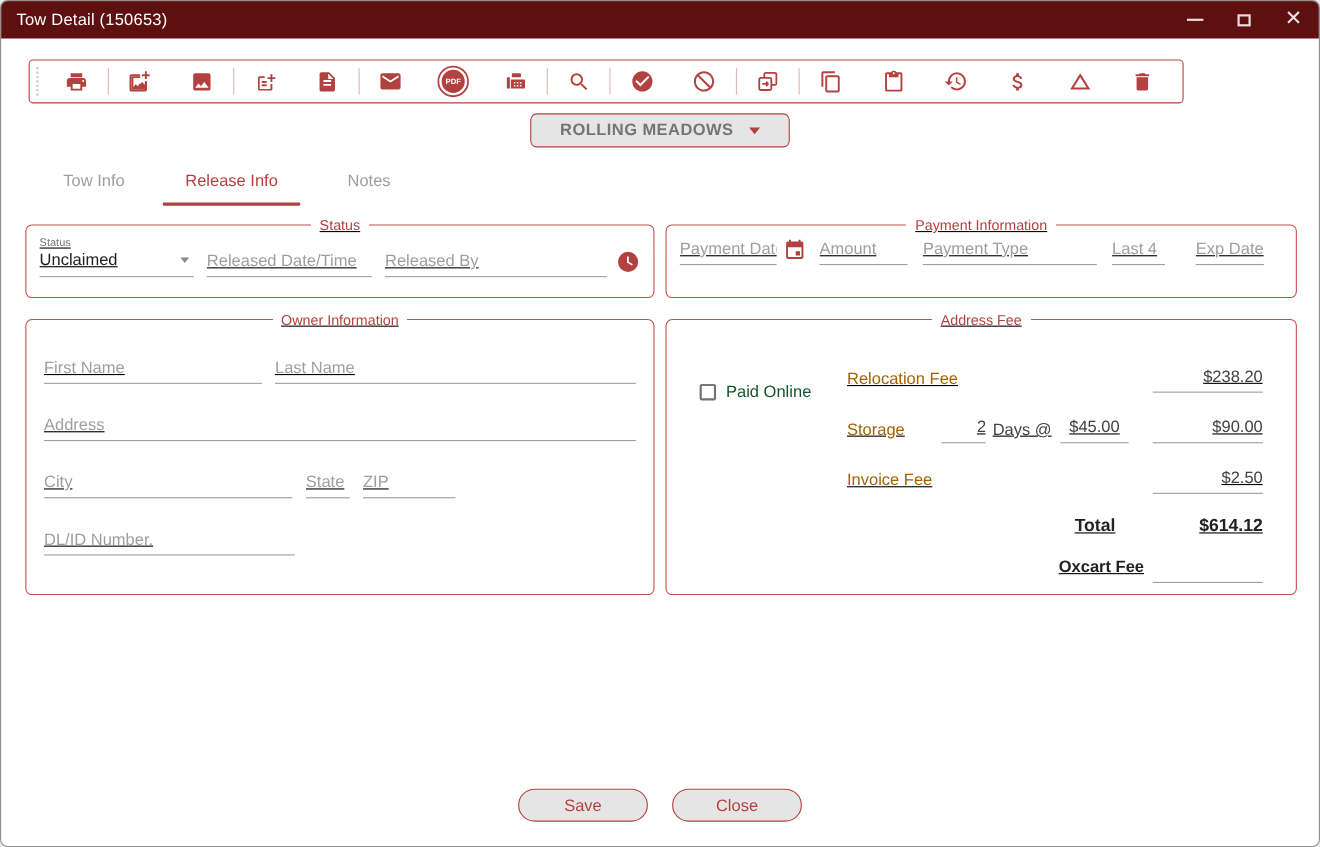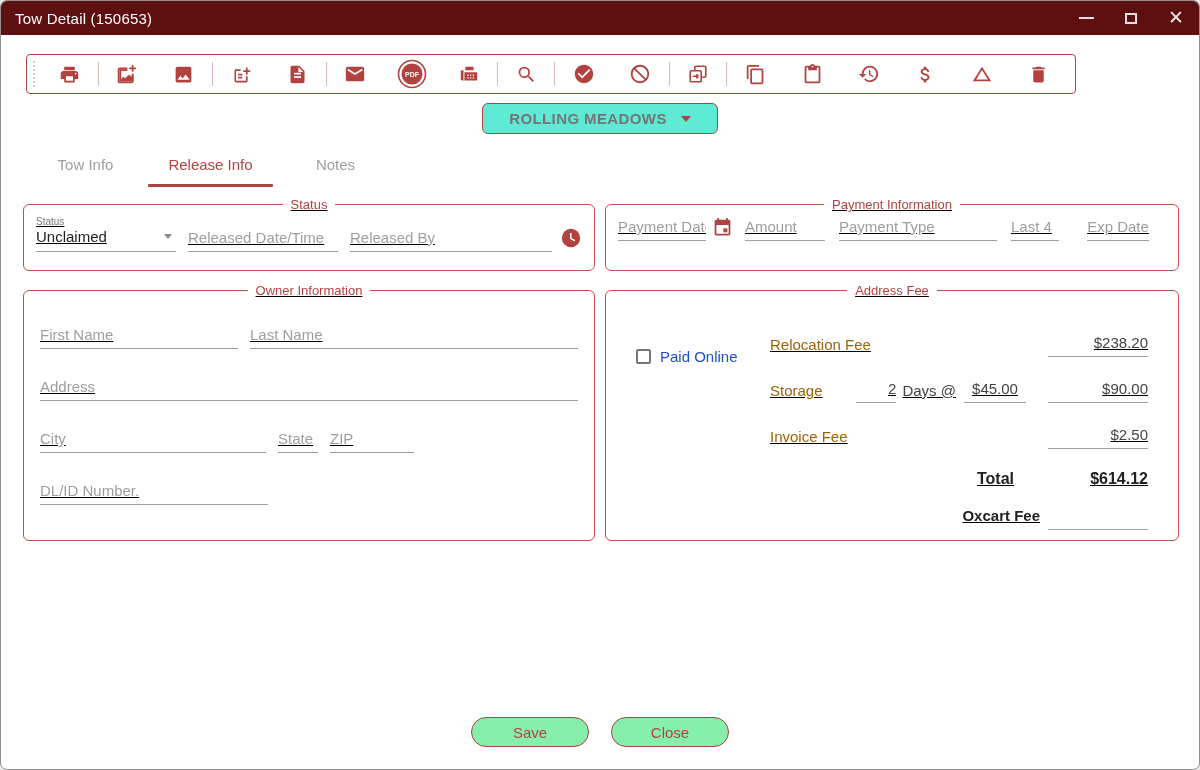--- a/index.html
+++ b/index.html
@@ -26,21 +26,21 @@
     border:1px solid #b2423f; border-radius:4px;
     display:flex; align-items:center; padding:0 8px 0 6px; flex:none;
   }
   .drag-handle { width:6px; height:26px; border-left:2px dotted #c9c9c9; margin-right:2px; flex:none; }
   .tb-cell { flex:1; display:flex; align-items:center; justify-content:center; cursor:pointer; }
   .tb-sep { flex:none; width:1px; height:24px; background:#dcb7b5; }
   .tb-cell svg { display:block; }
   
   .loc-dd {
     margin:9px auto 0; width:236px; height:31px; flex:none;
-    border:1px solid #b2423f; border-radius:6px; background:#5eead4;
+    border:1px solid #b2423f; border-radius:6px; background:#e5e5e5;
     display:flex; align-items:center; justify-content:center; gap:14px; cursor:pointer;
   }
   .loc-dd .loc-text { color:#757575; font-weight:700; font-size:15px; letter-spacing:.4px; }
   .caret { width:0; height:0; border-left:5px solid transparent; border-right:5px solid transparent; border-top:6px solid #b2423f; }
   .caret.gray { border-top-color:#8a8a8a; border-left-width:4px; border-right-width:4px; border-top-width:5px; }
   
   .tabs { display:flex; margin:14px 0 0 22px; flex:none; }
   .tab {
     width:125px; text-align:center; font-size:15px; color:#9e9e9e;
     padding:8px 0 14px; cursor:pointer; position:relative;
@@ -69,37 +69,37 @@
   .select-line .sel-value { font-size:15px; color:#212121; }
   .select-line .caret { margin-left:auto; margin-right:4px; }
   .icon-btn { flex:none; cursor:pointer; display:flex; align-items:center; }
   
   .owner-body { padding:26px 16px 0; }
   .owner-row { display:flex; gap:12px; margin-bottom:27px; }
   
   .towing-body { position:relative; padding:34px 30px 0 30px; }
   .paid-online { position:absolute; left:30px; top:50px; display:flex; align-items:center; gap:9px; cursor:pointer; }
   .checkbox { width:15px; height:15px; border:2px solid #757575; border-radius:2px; background:#fff; }
-  .paid-label { font-size:15px; color:#1d4ed8; }
+  .paid-label { font-size:15px; color:#14532d; }
   .fee-rows { margin-left:134px; }
   .fee-row { display:flex; align-items:flex-end; margin-bottom:21px; }
   .fee-label { flex:1; font-size:15px; color:#a16207; padding-bottom:4px; }
   .fee-input { width:100px; text-align:right; }
   .days-input { width:40px; text-align:right; margin-right:6px; }
   .rate-input { width:62px; text-align:center; margin-left:8px; margin-right:22px; }
   .days-at { font-size:15px; color:#424242; padding-bottom:4px; }
   .total-row { display:flex; align-items:baseline; justify-content:flex-end; margin:4px 0 17px; }
   .total-label { font-size:16px; font-weight:700; color:#212121; margin-right:34px; }
   .total-value { width:100px; text-align:right; font-size:16px; font-weight:700; color:#212121; }
   .oxcart-row { display:flex; align-items:center; justify-content:flex-end; }
   .oxcart-label { font-size:15px; font-weight:700; color:#212121; margin-right:8px; padding-bottom:4px; }
   
   .footer { margin-top:auto; padding-bottom:22px; display:flex; justify-content:center; gap:22px; flex:none; }
   .pill-btn {
-    width:118px; height:30px; border:1px solid #b2423f; border-radius:15px; background:#86efac;
+    width:118px; height:30px; border:1px solid #b2423f; border-radius:15px; background:#e5e5e5;
     color:#b2423f; font-size:15px; font-weight:500; font-family:"Liberation Sans", sans-serif; cursor:pointer;
   }
 </style>
 </head>
 <body>
 
 <div class="window">
 
   <div class="titlebar">
     <span class="title">Tow Detail (150653)</span>

